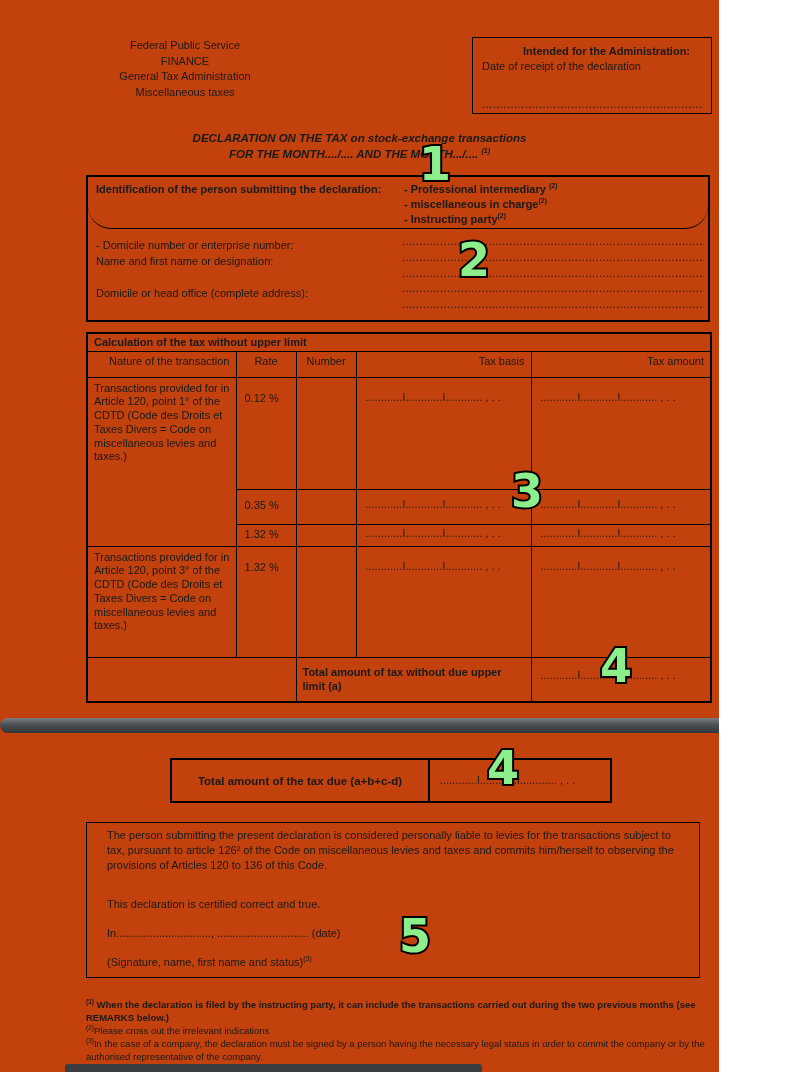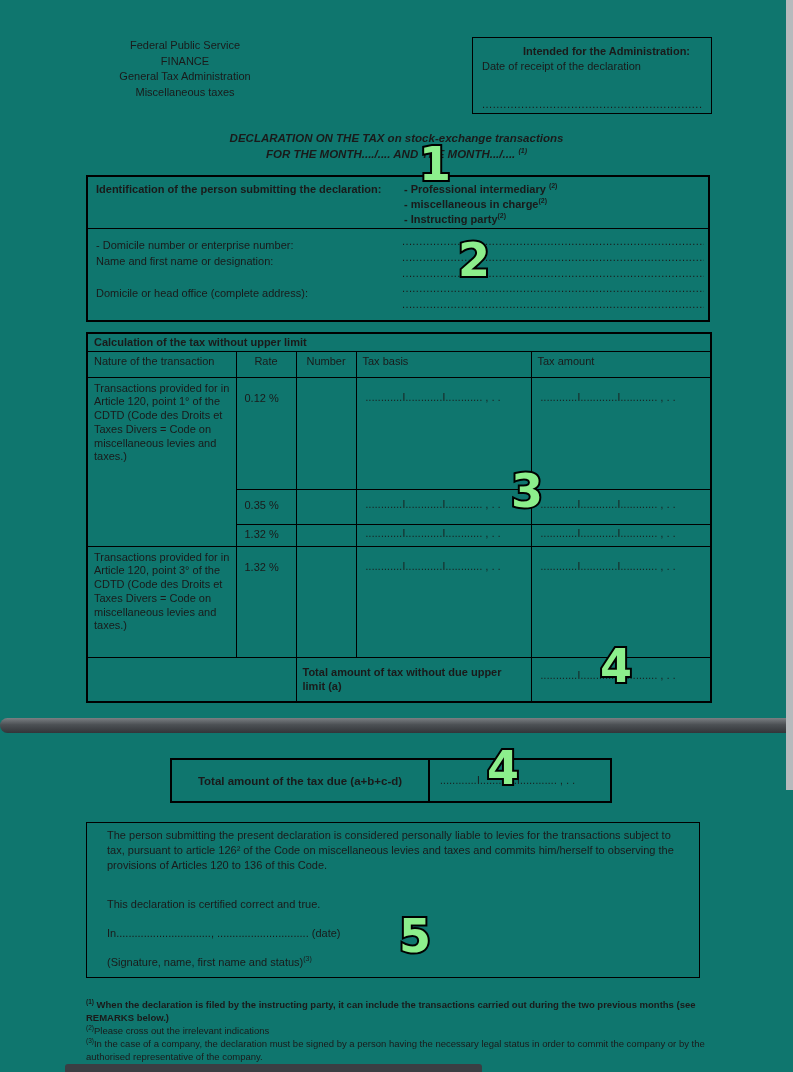--- a/index.html
+++ b/index.html
@@ -1,49 +1,49 @@
 <!DOCTYPE html>
 <html><head>
 <meta charset="utf-8">
 <style>
   * { margin:0; padding:0; box-sizing:border-box; }
   html,body { background:#ffffff; }
   .page {
-    position:relative; width:793px; height:1072px; background:#0f766e;
+    position:relative; width:719px; height:1072px; background:#c2410c;
     font-family:"Liberation Sans", sans-serif; color:#1a1a1a; overflow:hidden;
   }
   .abs { position:absolute; }
   .b { font-weight:bold;padding-left:41px; }
   sup { font-size:7px; vertical-align:super; line-height:0; }
 
   
   .agency { left:96px; top:38px; width:178px; text-align:center; font-size:11px; line-height:15.5px; }
 
   
   .admin-box { left:472px; top:37px; width:240px; height:77px; border:1px solid #000; padding:6px 9px; font-size:11px; line-height:15px; }
   .admin-dots { position:absolute; left:9px; right:9px; bottom:3px; height:13px; overflow:hidden; white-space:nowrap; font-size:11px; letter-spacing:0.5px; }
 
   
   .doc-title { left:0; top:130px; width:100%; text-align:center; font-weight:bold; font-size:11.5px; line-height:16px;font-style:italic; }
 
   
   .id-table { left:86px; top:175px; width:624px; height:147px; border:2px solid #000; font-size:11px; }
-  .id-head { display:flex; height:52px; border-bottom:1px solid #000; }
+  .id-head { display:flex; height:52px; border-bottom:1px solid #000;border-radius:23px; }
   .id-head-left { width:314px; padding:5px 8px; font-weight:bold; line-height:14.5px; }
   .id-head-right { flex:1; padding:5px 2px; font-weight:bold; line-height:15px; }
   .id-body { position:relative; height:91px; }
   .id-labels { position:absolute; left:8px; top:8px; line-height:16px; }
   .id-lines { position:absolute; left:314px; top:6px; }
   .dotline { display:block; width:302px; height:15.8px; overflow:hidden; white-space:nowrap; font-size:11px; letter-spacing:0.4px; }
 
   
   table.tax { position:absolute; left:86px; top:332px; width:624px; border-collapse:collapse; border:2px solid #000; table-layout:fixed; font-size:11px; }
   table.tax td { border:1px solid #000; vertical-align:top; }
   td.ttl { font-weight:bold; padding:2px 6px; height:18px; }
-  td.hdr { padding:3px 6px; line-height:13px; height:26px; }
+  td.hdr { padding:3px 6px; line-height:13px; height:26px;text-align:right; }
   td.hdr.c { text-align:center; }
   td.nature { padding:4px 6px; line-height:13.8px; }
   td.rate { padding-left:8px; }
   .pt-lg { padding-top:14px; }
   .pt-md { padding-top:9px; }
   .pt-sm { padding-top:3px; }
   td.patt { white-space:nowrap; overflow:hidden; font-size:10px; letter-spacing:0.3px; padding-left:9px; padding-right:4px; }
   td.ghost { border-left-style:hidden; border-bottom-style:hidden; }
   td.total-lbl { font-weight:bold; padding:7px 6px 0 6px; line-height:14px; }
   tr.r-blk { height:112px; }

